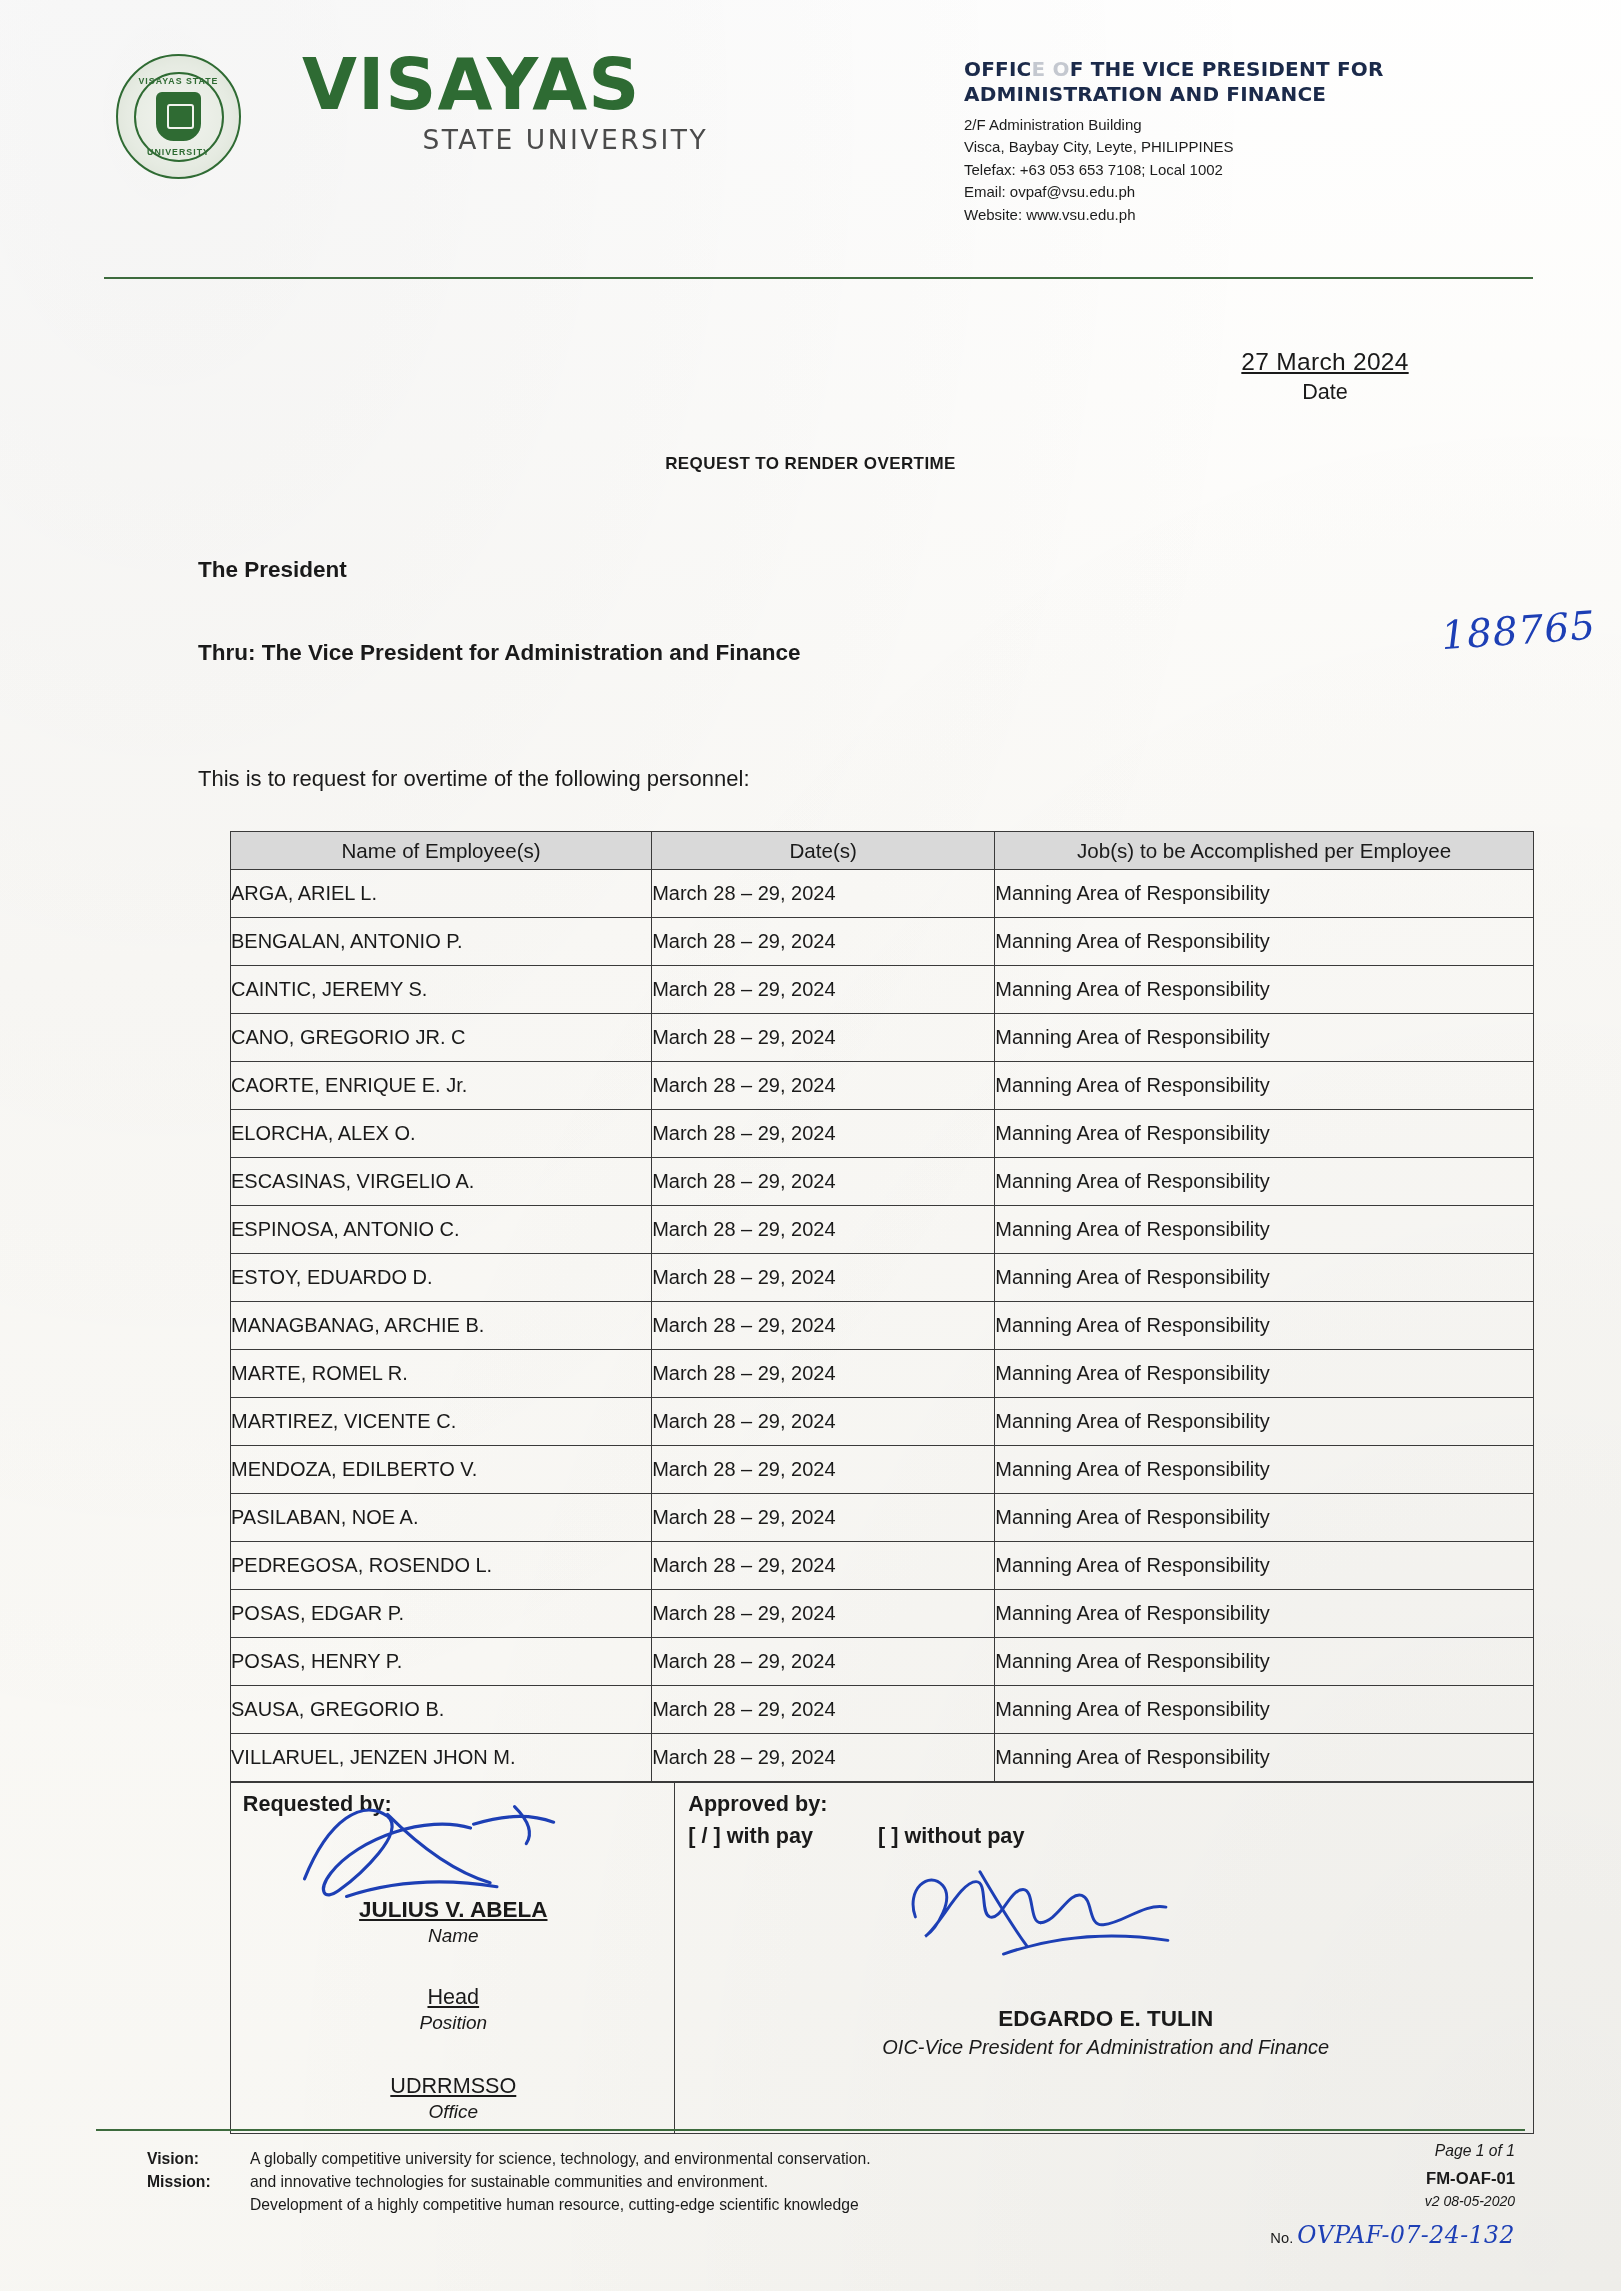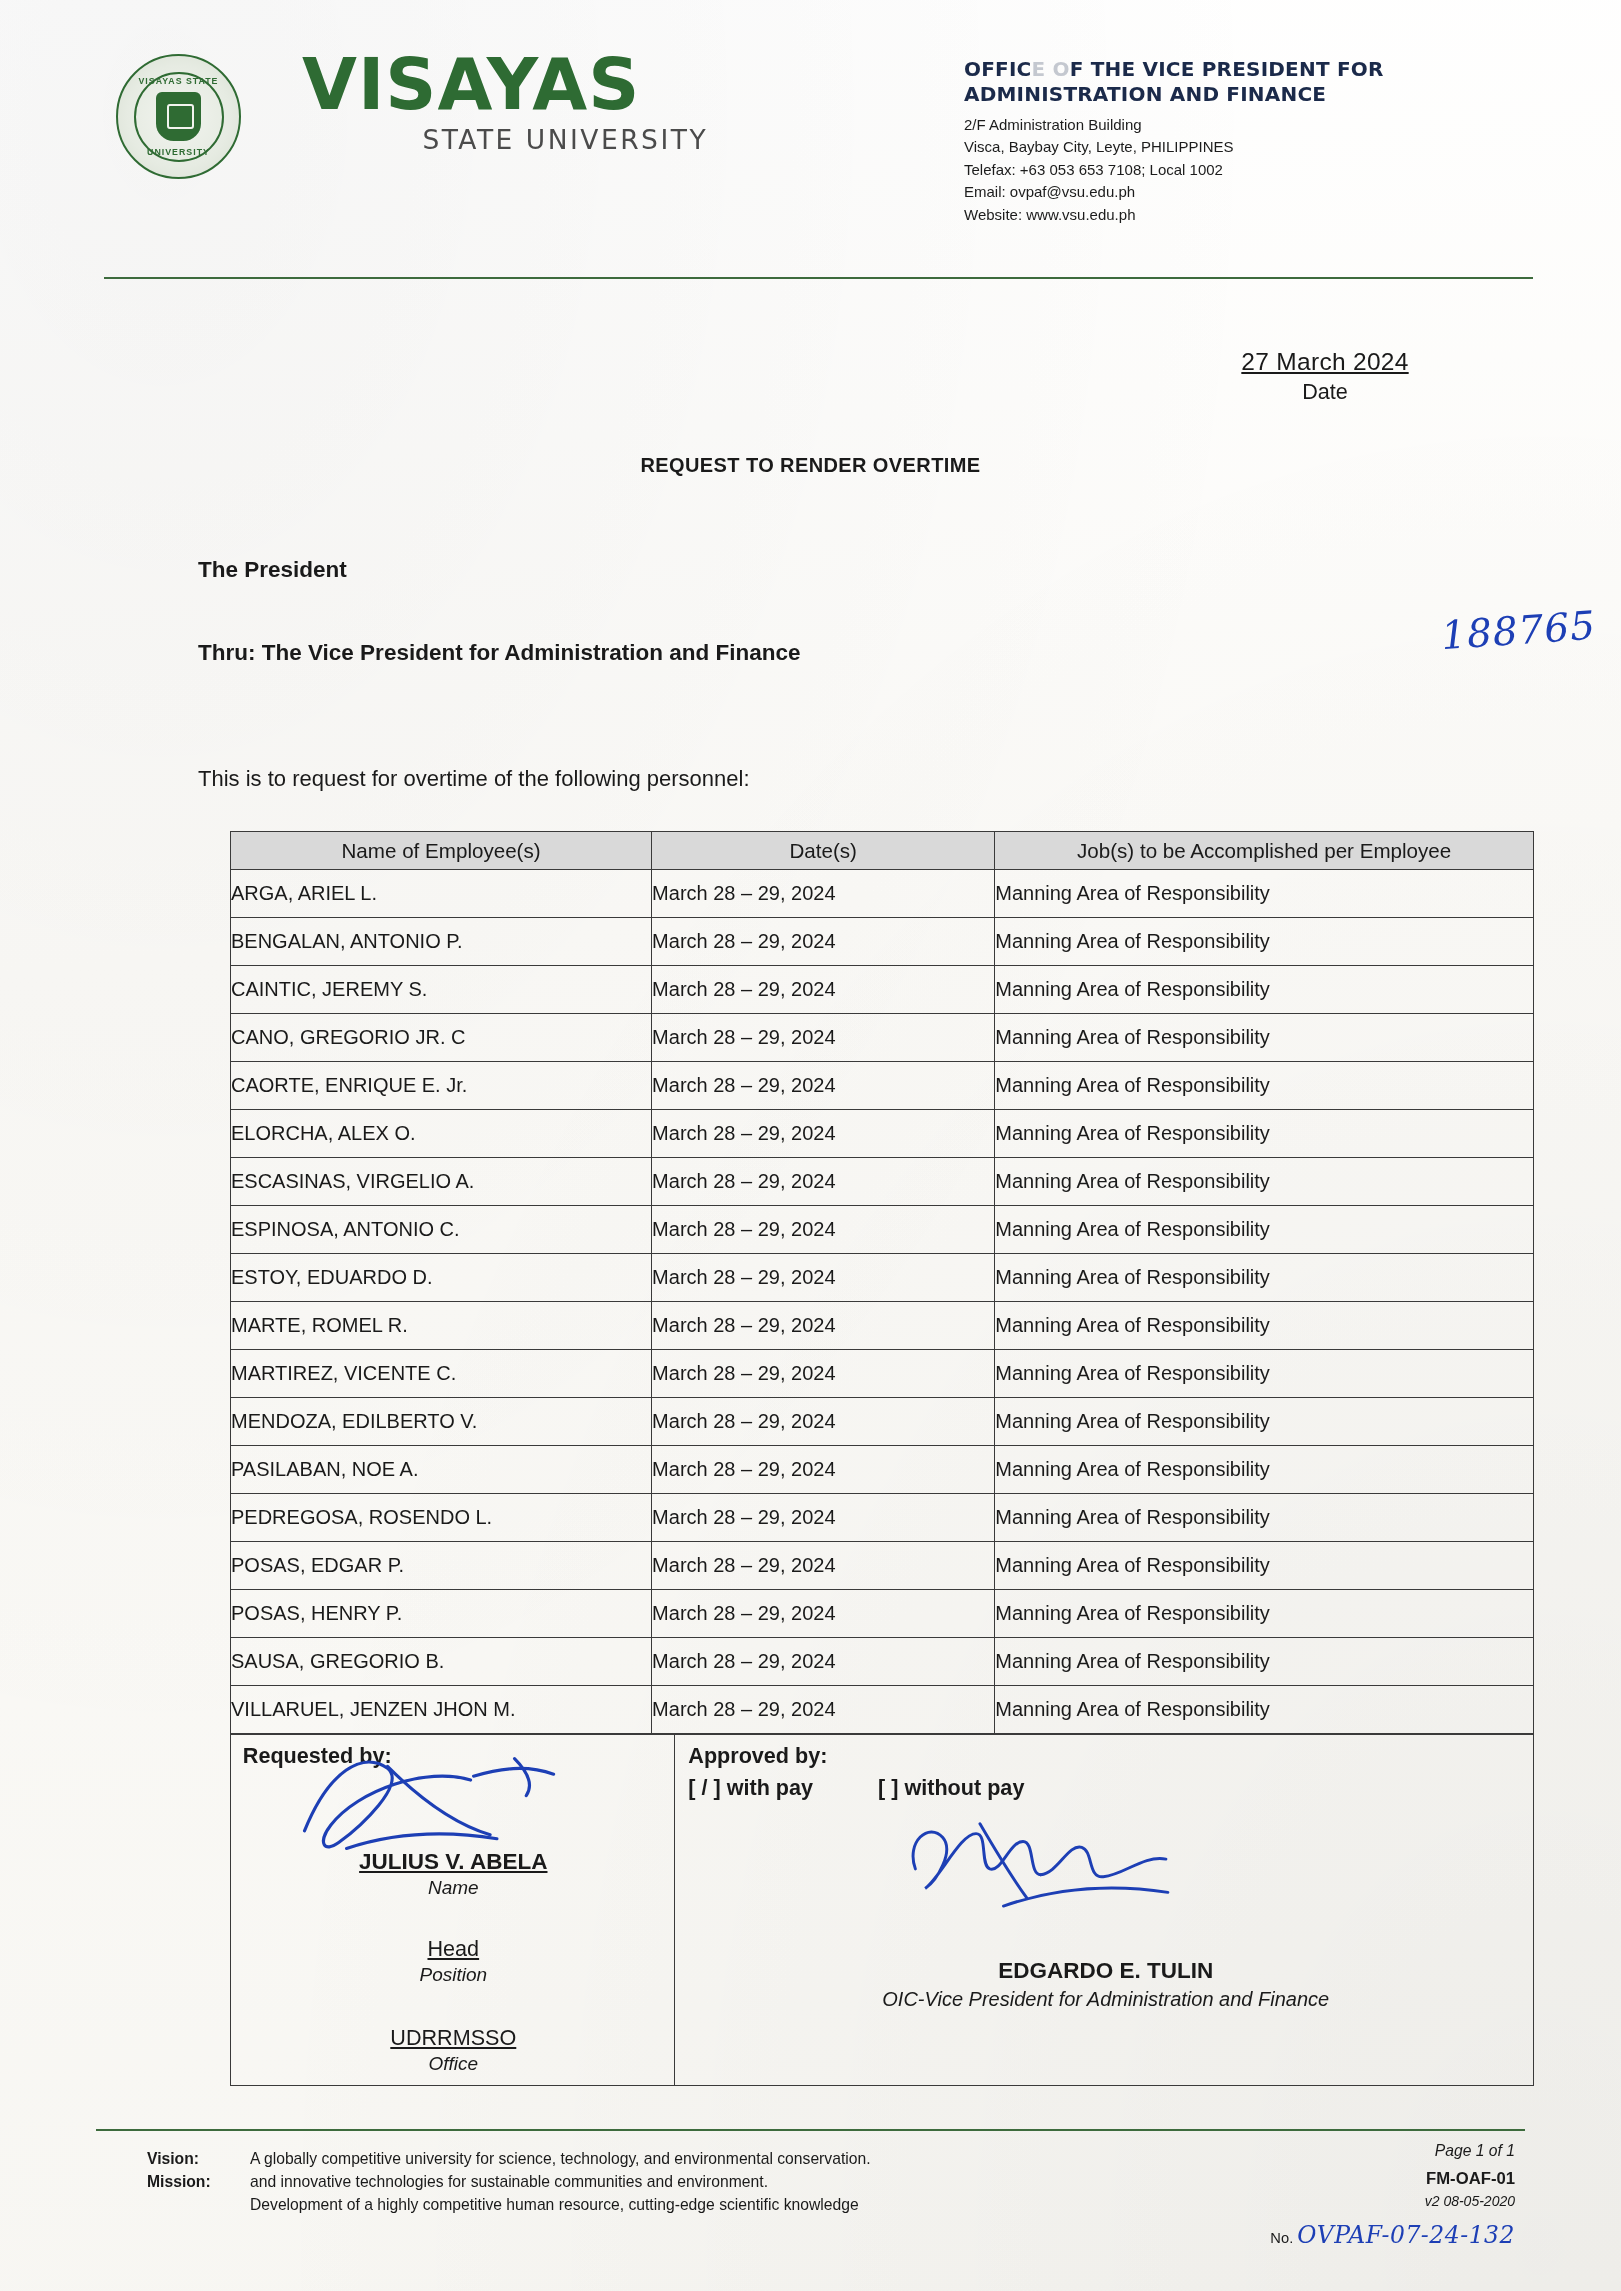--- a/index.html
+++ b/index.html
@@ -160,21 +160,21 @@
     font-size: 21.6px;
     margin-top: 2.9px;
   }
 
   
   .doc-title {
     position: absolute;
     left: 0; right: 0;
     top: 454px;
     text-align: center;
-    font-size: 20px;
+    font-size: 17px;
     font-weight: bold;
     letter-spacing: 0.4px;
   }
 
   
   .addressee {
     position: absolute;
     left: 198px;
     top: 557px;
     font-size: 22.5px;
@@ -465,20 +465,25 @@
             <td class="cell-date">March 28 – 29, 2024</td>
             <td class="cell-job">Manning Area of Responsibility</td>
           </tr>
           <tr>
             <td class="cell-name">ESPINOSA, ANTONIO C.</td>
             <td class="cell-date">March 28 – 29, 2024</td>
             <td class="cell-job">Manning Area of Responsibility</td>
           </tr>
           <tr>
             <td class="cell-name">ESTOY, EDUARDO D.</td>
+            <td class="cell-date">March 28 – 29, 2024</td>
+            <td class="cell-job">Manning Area of Responsibility</td>
+          </tr>
+          <tr>
+            <td class="cell-name">MANAGBANAG, ARCHIE B.</td>
             <td class="cell-date">March 28 – 29, 2024</td>
             <td class="cell-job">Manning Area of Responsibility</td>
           </tr>
           <tr>
             <td class="cell-name">MARTE, ROMEL R.</td>
             <td class="cell-date">March 28 – 29, 2024</td>
             <td class="cell-job">Manning Area of Responsibility</td>
           </tr>
           <tr>
             <td class="cell-name">MARTIREZ, VICENTE C.</td>

